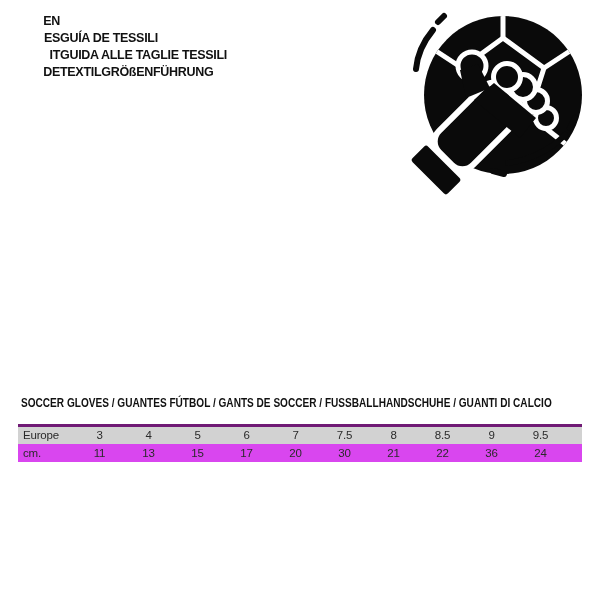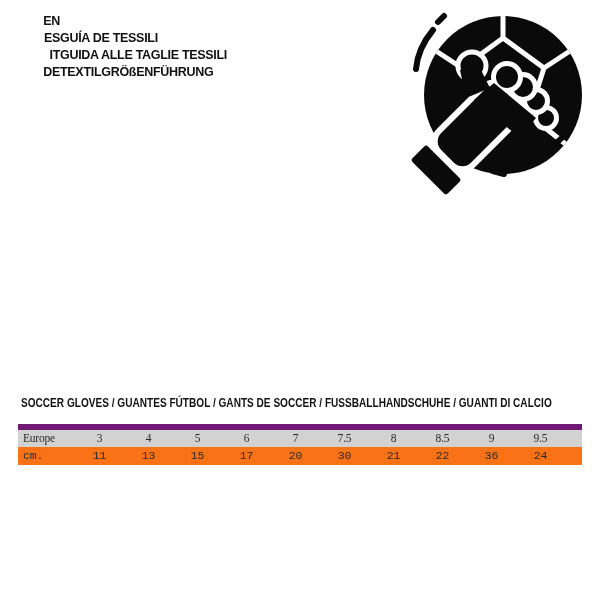--- a/index.html
+++ b/index.html
@@ -17,22 +17,22 @@
   
   .icon-box{position:absolute;left:408px;top:8px;width:182px;height:190px;}
   
   .table-block{position:absolute;left:18px;top:396px;width:564px;}
   .table-title{
     font-weight:bold;font-size:12px;line-height:14px;white-space:nowrap;color:#111;
     transform:scaleX(0.84);transform-origin:0 50%;margin:0 0 14px 3px;letter-spacing:0;
   }
   .size-table{width:564px;}
   .srow{display:flex;}
-  .srow.header{background:#d2d2d2;border-top:6px solid #701a75;height:17px;line-height:17px;font-family:Liberation Serif, serif;}
-  .srow.values{background:#f97316;height:18px;line-height:18px;font-family:Liberation Mono, monospace;}
+  .srow.header{background:#d2d2d2;border-top:3px solid #701a75;height:17px;line-height:17px;}
+  .srow.values{background:#d946ef;height:18px;line-height:18px;}
   .cell{font-size:11.5px;letter-spacing:-0.2px;color:#2a2a2a;white-space:nowrap;}
   .cell.label{width:52px;padding-left:5px;text-align:left;}
   .cell.val{width:49px;text-align:center;}
 </style>
 </head>
 <body>
 
 <div class="canvas">
 
   <div class="lang-block">

